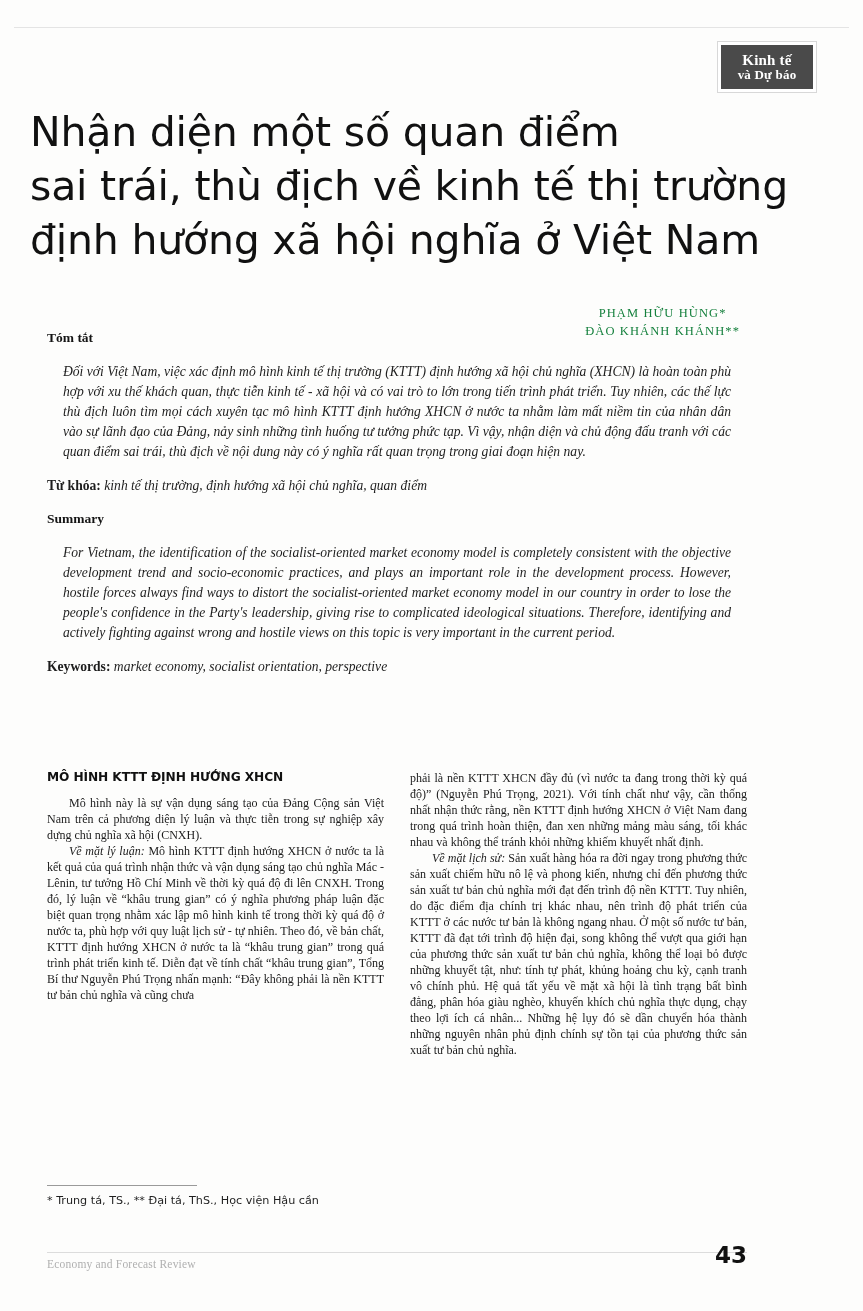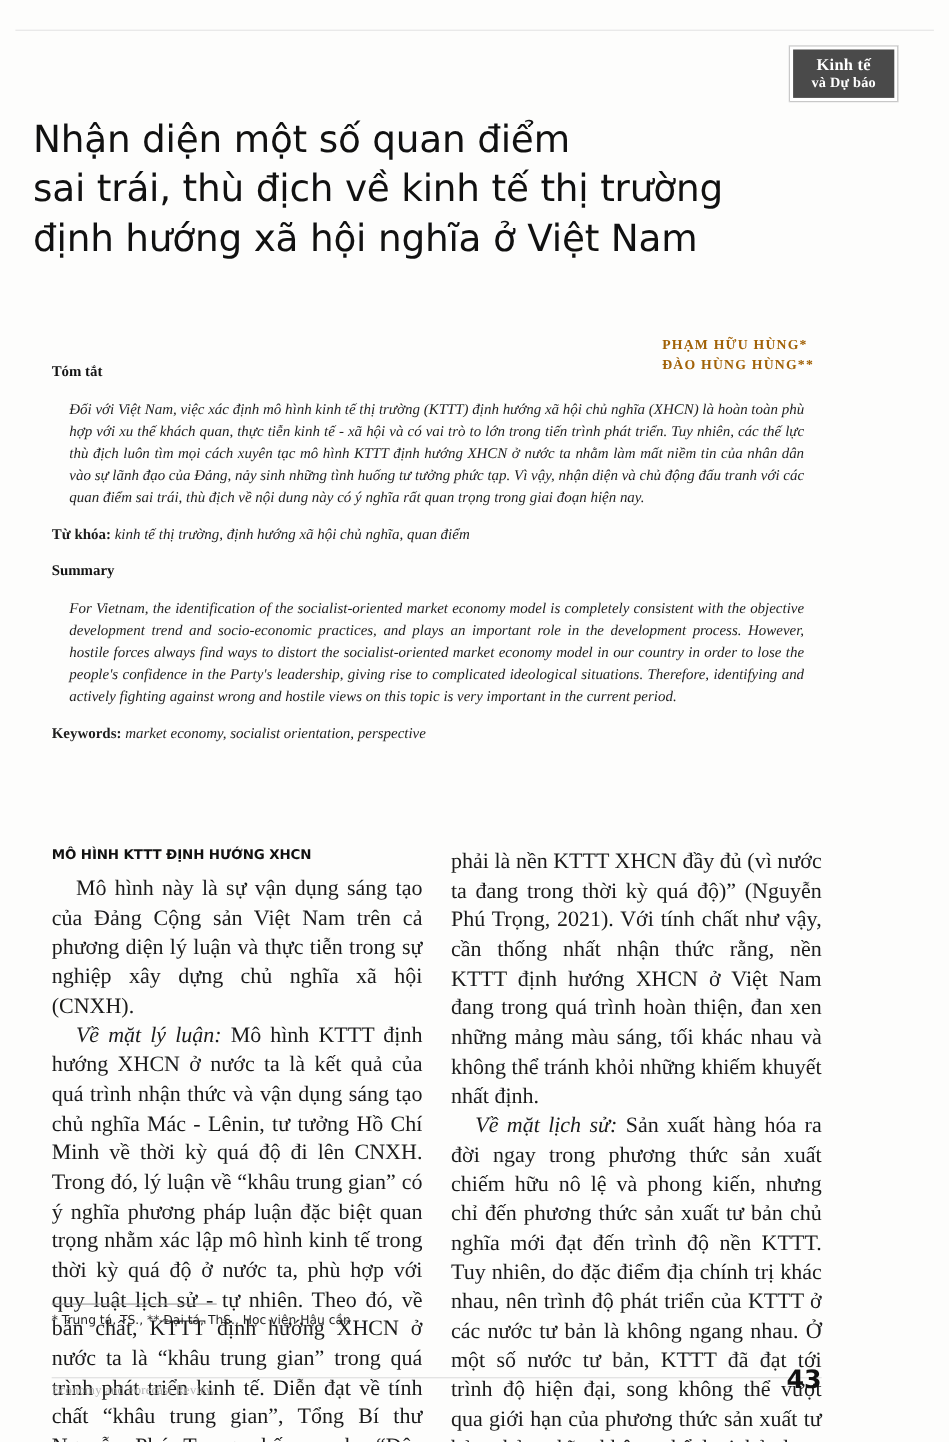--- a/index.html
+++ b/index.html
@@ -67,40 +67,40 @@
     font-family: "Liberation Serif", serif;
   }
 
   
   .title {
     position: absolute;
     left: 0px;
     top: 75px;
     width: 730px;
     font-family: "DejaVu Sans", sans-serif;
-    font-size: 34px;
+    font-size: 41px;
     font-weight: 400;
     line-height: 1.32;
     color: #111111;
     letter-spacing: -0.2px;
   }
   .title div { white-space: nowrap; }
 
   
   .authors {
     position: absolute;
     right: 93px;
     top: 274px;
-    text-align: left;
+    text-align: center;
     font-family: "Liberation Serif", serif;
     font-size: 12.5px;
-    font-weight: bold;
+    font-weight: normal;
     letter-spacing: 1.1px;
     line-height: 1.45;
-    color: #a16207;
+    color: #15803d;
   }
 
   
   .abs-wrap {
     position: absolute;
     left: 17px;
     top: 300px;
     width: 700px;
   }
   .sec-head {
@@ -144,21 +144,21 @@
     font-family: "DejaVu Sans", sans-serif;
     font-size: 12.2px;
     font-weight: bold;
     margin: 0 0 11px 0;
     letter-spacing: -0.1px;
     color: #111111;
   }
   .col p {
     margin: 0;
     font-family: "Liberation Serif", serif;
-    font-size: 20px;
+    font-size: 12px;
     line-height: 1.335;
     text-align: justify;
     text-indent: 22px;
     color: #1b1b1b;
   }
   .col p i { font-style: italic; }
 
   
   .fn-rule {
     position: absolute;
@@ -234,21 +234,21 @@
     </div>
 
     <div class="title">
       <div>Nhận diện một số quan điểm</div>
       <div>sai trái, thù địch về kinh tế thị trường</div>
       <div>định hướng xã hội nghĩa ở Việt Nam</div>
     </div>
 
     <div class="authors">
       <div>PHẠM HỮU HÙNG*</div>
-      <div>ĐÀO HÙNG HÙNG**</div>
+      <div>ĐÀO KHÁNH KHÁNH**</div>
     </div>
 
     <div class="abs-wrap">
 
       <div class="sec-head">Tóm tắt</div>
       <p class="abs-body">Đối với Việt Nam, việc xác định mô hình kinh tế thị trường (KTTT) định hướng xã hội chủ nghĩa (XHCN) là hoàn toàn phù hợp với xu thế khách quan, thực tiễn kinh tế - xã hội và có vai trò to lớn trong tiến trình phát triển. Tuy nhiên, các thế lực thù địch luôn tìm mọi cách xuyên tạc mô hình KTTT định hướng XHCN ở nước ta nhằm làm mất niềm tin của nhân dân vào sự lãnh đạo của Đảng, nảy sinh những tình huống tư tưởng phức tạp. Vì vậy, nhận diện và chủ động đấu tranh với các quan điểm sai trái, thù địch về nội dung này có ý nghĩa rất quan trọng trong giai đoạn hiện nay.</p>
 
       <p class="kw">
         <b>Từ khóa:</b>
         <i>kinh tế thị trường, định hướng xã hội chủ nghĩa, quan điểm</i>

